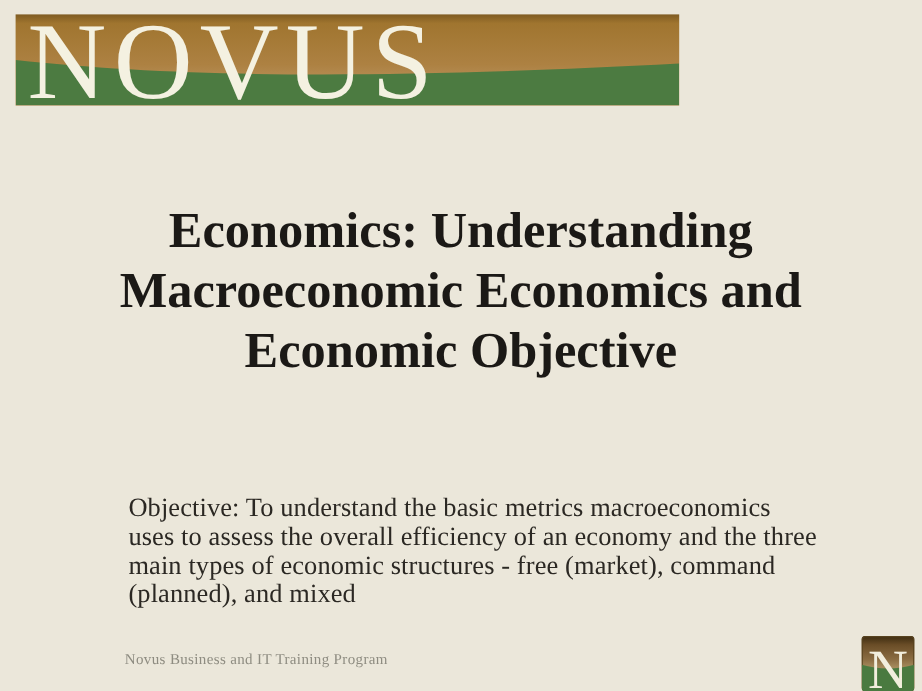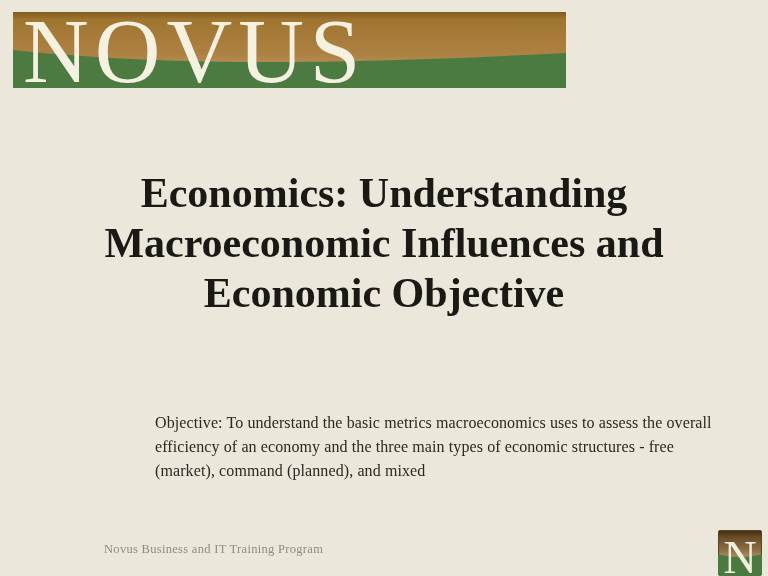--- a/index.html
+++ b/index.html
@@ -60,25 +60,24 @@
     line-height: 50px;
     white-space: nowrap;
   }
 
   
   .objective {
     position: absolute;
     left: 107px;
     top: 411px;
     width: 575px;
-    font-size: 16px;
+    font-size: 22px;
     line-height: 24px;
     color: #2b2823;
     letter-spacing: 0.1px;
-    margin-left: 48px;
   }
 
   
   .footer-text {
     position: absolute;
     left: 56px;
     top: 541px;
     font-size: 12.5px;
     line-height: 16px;
     color: #8e8c81;
@@ -124,21 +123,21 @@
 
   <div class="logo-banner">
     <svg class="wave" viewBox="0 0 595 76" preserveAspectRatio="none">
       <path d="M0,38 C150,53 330,54 595,41 L595,76 L0,76 Z" fill="#4c7b41"></path>
     </svg>
     <div class="wordmark">NOVUS</div>
   </div>
 
   <div class="title-block">
     <div class="title-line">Economics: Understanding</div>
-    <div class="title-line">Macroeconomic Influences and</div>
+    <div class="title-line">Macroeconomic Economics and</div>
     <div class="title-line">Economic Objective</div>
   </div>
 
   <div class="objective">Objective:  To understand the basic metrics macroeconomics uses to assess the overall efficiency of an economy and the three main types of economic structures - free (market), command (planned), and mixed</div>
 
   <div class="footer-text">Novus Business and IT Training Program</div>
 
   <div class="n-badge">
     <svg class="wave" viewBox="0 0 44 46" preserveAspectRatio="none">
       <path d="M0,24 C14,28 30,28 44,24 L44,46 L0,46 Z" fill="#4a7a40"></path>

